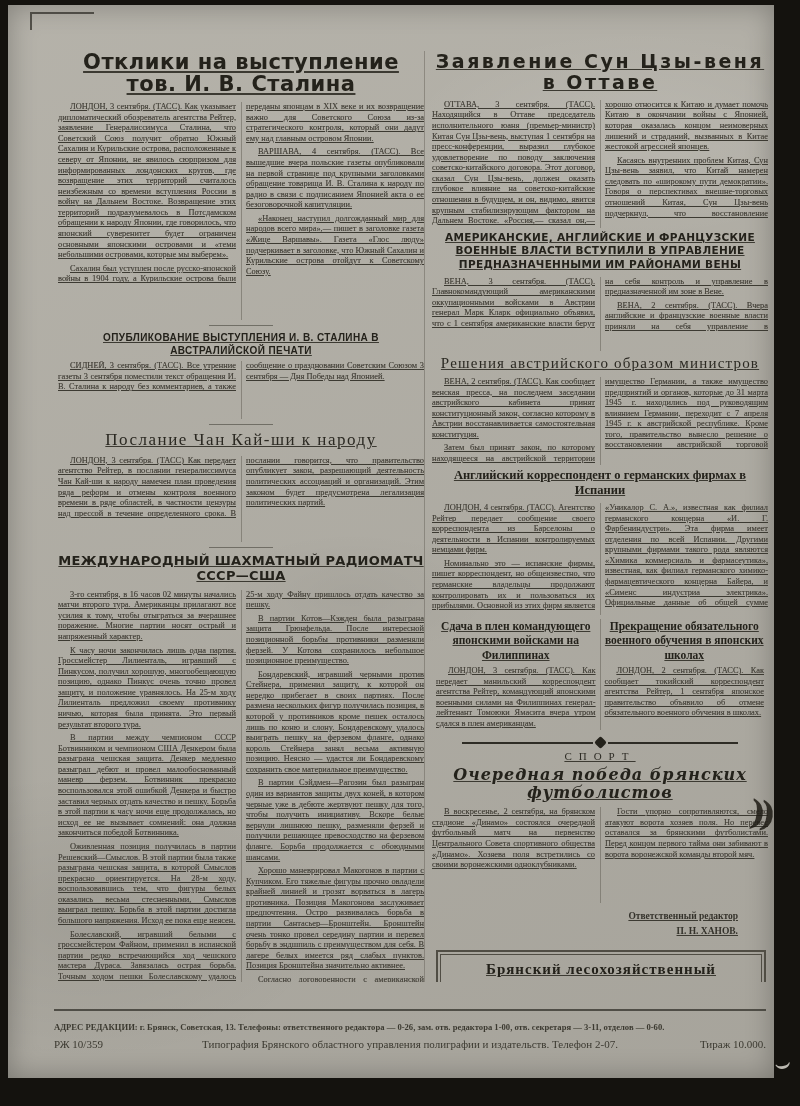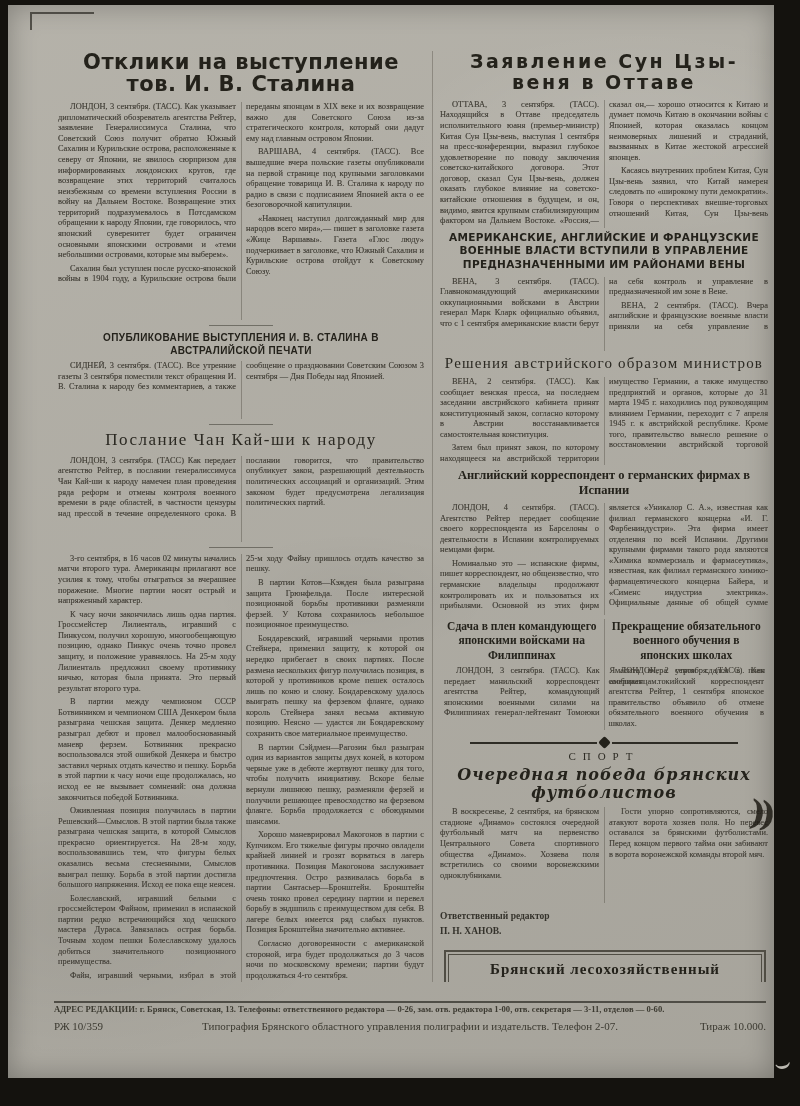--- a/index.html
+++ b/index.html
@@ -28,21 +28,21 @@
     font:bold 34px "DejaVu Serif", serif;color:#1f1c15;
     transform:rotate(8deg);letter-spacing:-6px;opacity:.85;
   }
   .ink-mark2{
     position:absolute;right:-14px;top:1052px;color:#e6e3da;
     font:bold 16px "DejaVu Serif", serif;transform:rotate(80deg);opacity:.8;
   }
   
   .content{
     position:absolute;left:50px;right:6px;top:46px;bottom:96px;
-    display:flex;gap:8px;color:#3c3a32;
+    display:flex;gap:0;color:#3c3a32;text-decoration:underline;
   }
   .half{overflow:hidden;}
   .half-left{width:366px;flex:none;}
   .half-right{flex:1;border-left:1px solid rgba(95,92,82,.45);padding-left:7px;}
   
   h1,h2,h3{margin:0;color:#24221b;text-align:center;font-weight:bold;}
   .hl-xl{font:bold 21px/1.05 "DejaVu Sans", sans-serif;letter-spacing:.5px;margin-bottom:7px;}
   .hl-sun{font:bold 19px/1.1 "DejaVu Sans", sans-serif;letter-spacing:2.5px;margin-bottom:7px;}
   .hl-caps-sm{font:bold 10px/1.25 "Liberation Sans", sans-serif;letter-spacing:.4px;margin:4px 0 4px;}
   .hl-serif-md{font:normal 17px/1.1 "Liberation Serif", serif;letter-spacing:1.5px;margin:4px 0 6px;color:#2b2922;}
@@ -67,29 +67,29 @@
   .short-rule{width:64px;border-top:1px solid rgba(70,68,60,.6);margin:5px auto 6px;}
   
   .sub-row{display:flex;margin:4px 0 2px;}
   .sub-cell{flex:1;padding:0 4px;}
   .sub-cell + .sub-cell{border-left:1px solid rgba(95,92,82,.5);}
   
   .sport-divider{display:flex;align-items:center;margin:8px 30px 4px;}
   .dline{flex:1;border-top:2px solid #2e2c25;}
   .diamond{width:9px;height:9px;background:#24221b;transform:rotate(45deg);margin:0 3px;border-radius:2px;}
   
-  .editor{text-align:left;font:bold 9.5px/1.5 "Liberation Serif", serif;color:#34322b;padding:6px 30px 6px 0;}
+  .editor{text-align:right;font:bold 9.5px/1.5 "Liberation Serif", serif;color:#34322b;padding:6px 30px 6px 0;}
   
   .ad-outer{border:2px solid #504d44;padding:2px;margin:6px 2px 0 4px;}
   .ad-inner{border:1px solid #504d44;padding:6px 10px 8px;}
   .ad-t1{font:bold 15px/1.1 "Liberation Serif", serif;letter-spacing:1px;}
   
   .footer{
-    position:absolute;left:46px;right:8px;bottom:46px;
-    border-top:2px solid rgba(50,48,42,.75);padding-top:0;
+    position:absolute;left:46px;right:8px;bottom:28px;
+    border-top:2px solid rgba(50,48,42,.75);padding-top:10px;
     color:#3b3930;
   }
   .footer-line1{font:bold 8.6px/1.4 "Liberation Serif", serif;}
   .footer-line2{display:flex;justify-content:space-between;font-size:11px;margin-top:5px;}
   .footer-line2 .mid{flex:1;text-align:center;}
   .footer-line2 .left{width:90px;}
   .footer-line2 .right{width:90px;text-align:right;}
 </style>
 </head>
 <body>
@@ -125,20 +125,21 @@
       <section>
         <h2 class="hl-serif-md">Послание Чан Кай-ши к народу</h2>
         <div class="body h86">
             <p>ЛОНДОН, 3 сентября. (ТАСС) Как передает агентство Рейтер, в послании генералиссимуса Чан Кай-ши к народу намечен план проведения ряда реформ и отмены контроля военного времени в ряде областей, в частности цензуры над прессой в течение определенного срока. В послании говорится, что правительство опубликует закон, разрешающий деятельность политических ассоциаций и организаций. Этим законом будет предусмотрена легализация политических партий.</p>
           </div>
       </section>
 
       <div class="short-rule"></div>
 
       <section>
+        <h2 class="hl-caps-md">МЕЖДУНАРОДНЫЙ ШАХМАТНЫЙ РАДИОМАТЧ СССР—США</h2>
         <div class="body h478">
             <p>3-го сентября, в 16 часов 02 минуты начались матчи второго тура. Американцы прилагают все усилия к тому, чтобы отыграться за вчерашнее поражение. Многие партии носят острый и напряженный характер.</p>
             <p>К часу ночи закончилась лишь одна партия. Гроссмейстер Лилиенталь, игравший с Пинкусом, получил хорошую, многообещающую позицию, однако Пинкус очень точно провел защиту, и положение уравнялось. На 25-м ходу Лилиенталь предложил своему противнику ничью, которая была принята. Это первый результат второго тура.</p>
             <p>В партии между чемпионом СССР Ботвинником и чемпионом США Денкером была разыграна чешская защита. Денкер медленно разыграл дебют и провел малообоснованный маневр ферзем. Ботвинник прекрасно воспользовался этой ошибкой Денкера и быстро заставил черных отдать качество и пешку. Борьба в этой партии к часу ночи еще продолжалась, но исход ее не вызывает сомнений: она должна закончиться победой Ботвинника.</p>
             <p>Оживленная позиция получилась в партии Решевский—Смыслов. В этой партии была также разыграна чешская защита, в которой Смыслов прекрасно ориентируется. На 28-м ходу, воспользовавшись тем, что фигуры белых оказались весьма стесненными, Смыслов выиграл пешку. Борьба в этой партии достигла большого напряжения. Исход ее пока еще неясен.</p>
             <p>Болеславский, игравший белыми с гроссмейстером Файном, применил в испанской партии редко встречающийся ход чешского мастера Дураса. Завязалась острая борьба. Точным ходом пешки Болеславскому удалось добиться значительного позиционного преимущества.</p>
             <p>Файн, игравший черными, избрал в этой встрече защиту каро-кан. Его противник, применив новый ход, быстро получил сильную атаку. Позиция Файна стала весьма опасной. На 25-м ходу Файну пришлось отдать качество за пешку.</p>
             <p>В партии Котов—Кэжден была разыграна защита Грюнфельда. После интересной позиционной борьбы противники разменяли ферзей. У Котова сохранилось небольшое позиционное преимущество.</p>
             <p>Бондаревский, игравший черными против Стейнера, применил защиту, к которой он нередко прибегает в своих партиях. После размена нескольких фигур получилась позиция, в которой у противников кроме пешек осталось лишь по коню и слону. Бондаревскому удалось выиграть пешку на ферзевом фланге, однако король Стейнера занял весьма активную позицию. Неясно — удастся ли Бондаревскому сохранить свое материальное преимущество.</p>
             <p>В партии Сэйдмен—Рагозин был разыгран один из вариантов защиты двух коней, в котором черные уже в дебюте жертвуют пешку для того, чтобы получить инициативу. Вскоре белые вернули лишнюю пешку, разменяли ферзей и получили решающее превосходство на ферзевом фланге. Борьба продолжается с обоюдными шансами.</p>

